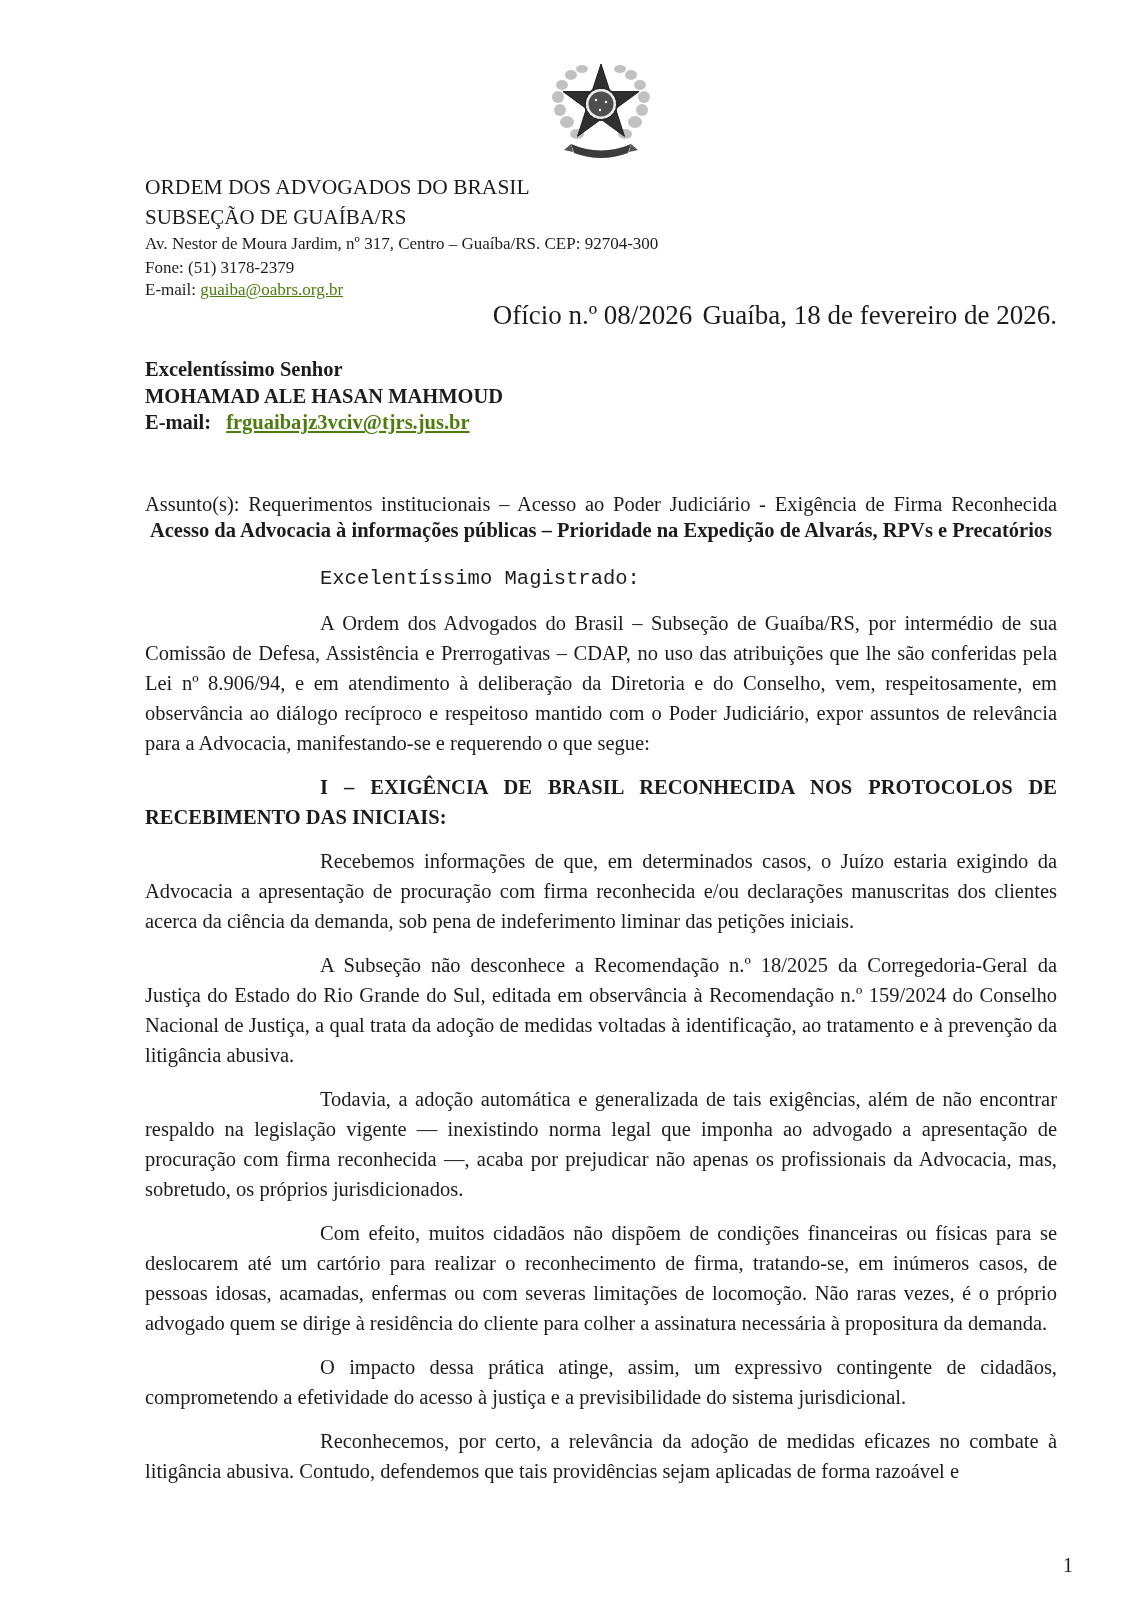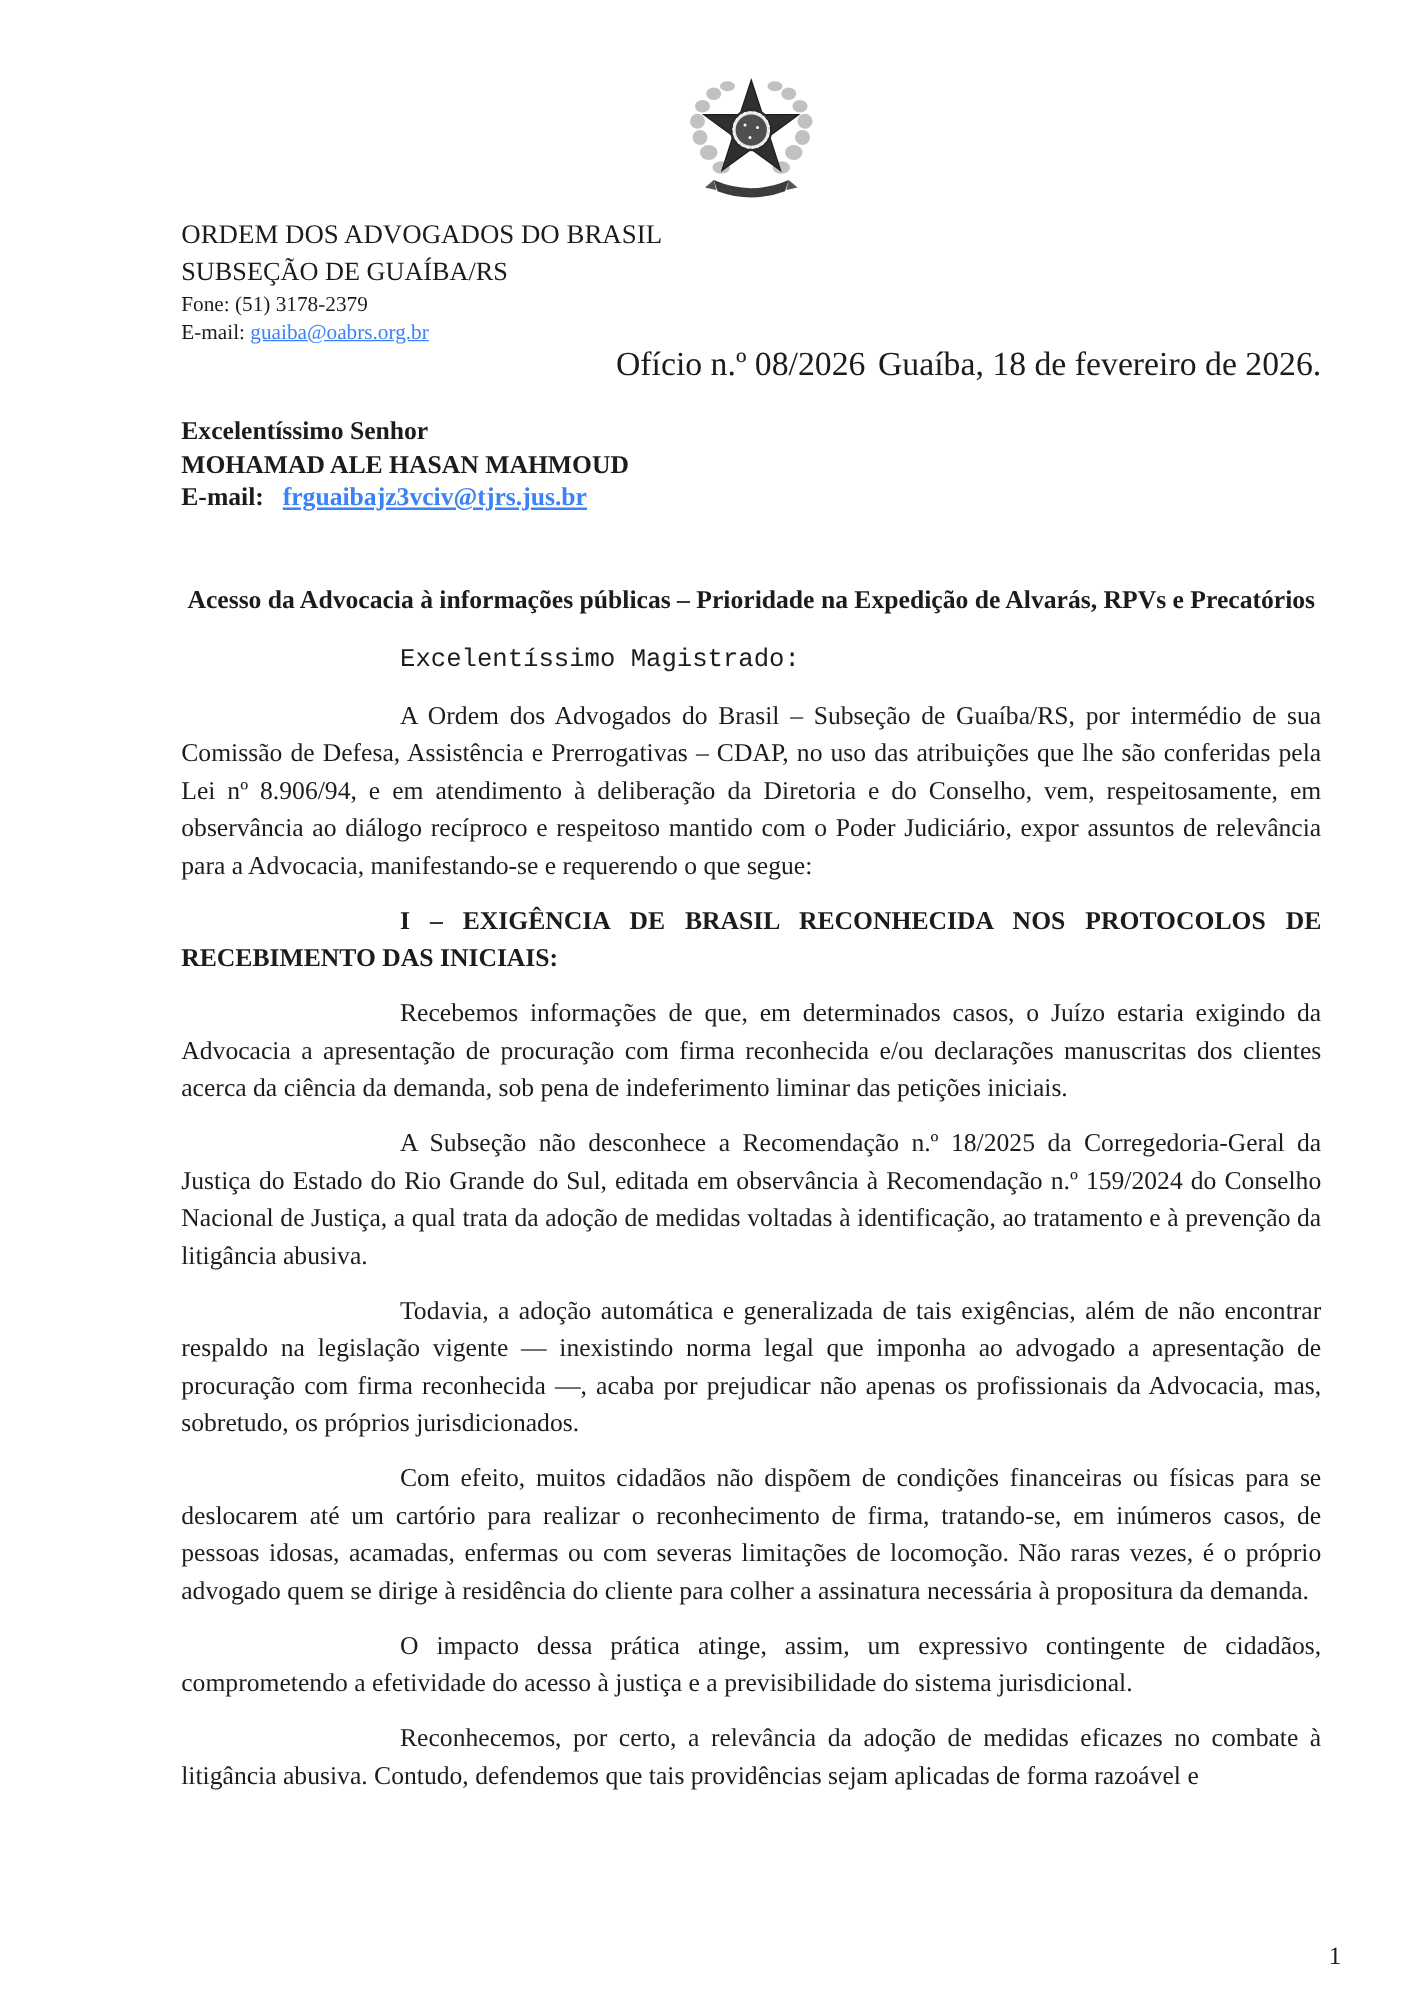--- a/index.html
+++ b/index.html
@@ -15,21 +15,21 @@
     color: #1c1c1c;
   }
   .header { padding-top: 60px; text-align: left; }
   .logo { display: block; margin: 0 auto; }
   .org-name      { font-size: 21.5px; line-height: 26px; margin-top: 10px; white-space: nowrap; }
   .org-subsection{ font-size: 21px;   line-height: 26px; margin-top: 4px;  white-space: nowrap; }
   .org-address   { font-size: 17px;   line-height: 21px; margin-top: 3px;  white-space: nowrap; }
   .org-phone     { font-size: 17px;   line-height: 21px; margin-top: 3px; }
   .org-email     { font-size: 17px;   line-height: 21px; margin-top: 1px; }
   a.doc-link {
-    color: #3b82f6;
+    color: #4d7c0f;
     text-decoration: underline;
     cursor: pointer;
   }
   .ref-row {
     display: flex;
     justify-content: flex-end;
     font-size: 27px;
     line-height: 25px;
     margin-top: 3px;
     gap: 10px;
@@ -103,20 +103,21 @@
       <circle cx="53" cy="40" r="1.2" fill="#ffffff"></circle>
       <circle cx="63" cy="42" r="1.2" fill="#ffffff"></circle>
       <circle cx="57" cy="50" r="1.2" fill="#ffffff"></circle>
 
       <path d="M28,84 Q58,97 88,84 L85,93 Q58,103 31,93 Z" fill="#3c3c3c"></path>
       <path d="M28,84 L21,90 L30,92 Z" fill="#555555"></path>
       <path d="M88,84 L95,90 L86,92 Z" fill="#555555"></path>
     </svg>
     <div class="org-name">ORDEM DOS ADVOGADOS DO BRASIL</div>
     <div class="org-subsection">SUBSEÇÃO DE GUAÍBA/RS</div>
+    <div class="org-address">Av. Nestor de Moura Jardim, nº 317, Centro – Guaíba/RS. CEP: 92704-300</div>
     <div class="org-phone">Fone: (51) 3178-2379</div>
     <div class="org-email">
       <span>E-mail:</span>
       <a class="doc-link">guaiba@oabrs.org.br</a>
     </div>
   </div>
 
   <div class="ref-row">
     <span>Ofício n.º 08/2026</span>
     <span>Guaíba, 18 de fevereiro de 2026.</span>
@@ -125,20 +126,21 @@
   <div class="recipient">
     <div>Excelentíssimo Senhor</div>
     <div>MOHAMAD ALE HASAN MAHMOUD</div>
     <div class="email-line">
       <span>E-mail:</span>
       <a class="doc-link">frguaibajz3vciv@tjrs.jus.br</a>
     </div>
   </div>
 
   <div class="subject">
+    <div class="line1">Assunto(s): Requerimentos institucionais – Acesso ao Poder Judiciário - Exigência de Firma Reconhecida</div>
     <div class="line2">Acesso da Advocacia à informações públicas – Prioridade na Expedição de Alvarás, RPVs e Precatórios</div>
   </div>
 
   <div class="bodytext">
     <div class="greeting">Excelentíssimo Magistrado:</div>
     <p class="para">A Ordem dos Advogados do Brasil – Subseção de Guaíba/RS, por intermédio de sua Comissão de Defesa, Assistência e Prerrogativas – CDAP, no uso das atribuições que lhe são conferidas pela Lei nº 8.906/94, e em atendimento à deliberação da Diretoria e do Conselho, vem, respeitosamente, em observância ao diálogo recíproco e respeitoso mantido com o Poder Judiciário, expor assuntos de relevância para a Advocacia, manifestando-se e requerendo o que segue:</p>
     <p class="para section-heading">I – EXIGÊNCIA DE BRASIL RECONHECIDA NOS PROTOCOLOS DE RECEBIMENTO DAS INICIAIS:</p>
     <p class="para">Recebemos informações de que, em determinados casos, o Juízo estaria exigindo da Advocacia a apresentação de procuração com firma reconhecida e/ou declarações manuscritas dos clientes acerca da ciência da demanda, sob pena de indeferimento liminar das petições iniciais.</p>
     <p class="para">A Subseção não desconhece a Recomendação n.º 18/2025 da Corregedoria-Geral da Justiça do Estado do Rio Grande do Sul, editada em observância à Recomendação n.º 159/2024 do Conselho Nacional de Justiça, a qual trata da adoção de medidas voltadas à identificação, ao tratamento e à prevenção da litigância abusiva.</p>
     <p class="para">Todavia, a adoção automática e generalizada de tais exigências, além de não encontrar respaldo na legislação vigente — inexistindo norma legal que imponha ao advogado a apresentação de procuração com firma reconhecida —, acaba por prejudicar não apenas os profissionais da Advocacia, mas, sobretudo, os próprios jurisdicionados.</p>

